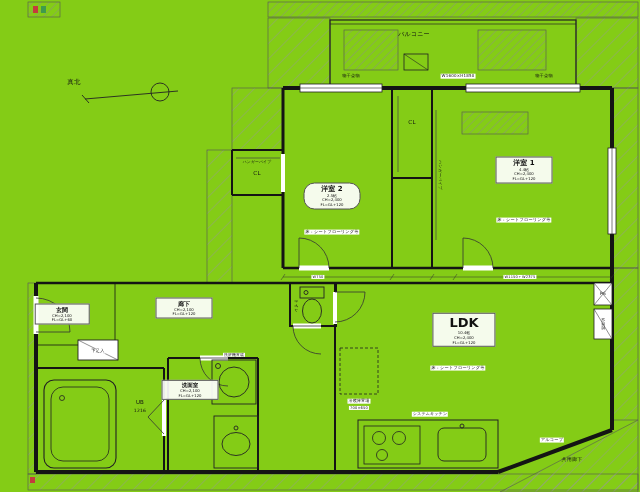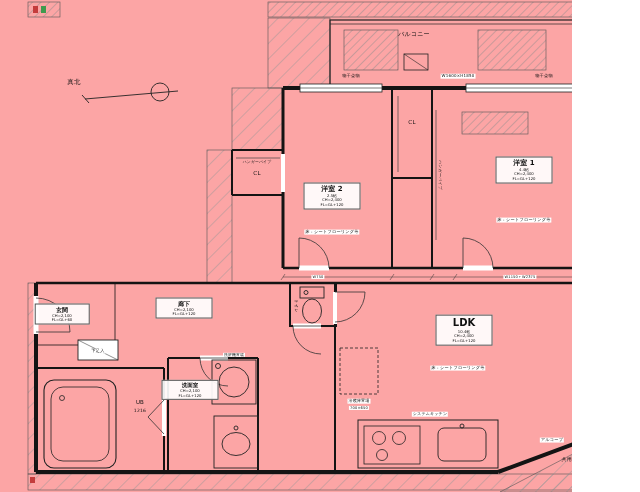--- a/index.html
+++ b/index.html
@@ -1,18 +1,18 @@
 <!DOCTYPE html>
 <html><head>
 <meta charset="utf-8">
 <style>
   * { margin:0; padding:0; box-sizing:border-box; }
   html,body { background:#ffffff; }
   .page {
-    position:relative; width:572px; height:492px; background:#fca5a5;
+    position:relative; width:640px; height:492px; background:#84cc16;
     overflow:hidden; font-family:"DejaVu Sans", sans-serif;
   }
   .page svg { position:absolute; left:0; top:0; width:640px; height:492px; }
   #labels-layer { position:absolute; left:0; top:0; width:640px; height:492px; }
   .lbl {
     position:absolute; color:#111; white-space:nowrap; line-height:1.15;
     letter-spacing:0.2px;
   }
   .lbl.bg { background:#ffffff; padding:0 1px; }
   .room-lbl {
@@ -213,36 +213,36 @@
       <div class="lbl bg" style="left: 234px; top: 355px; font-size: 3.8px; transform: translate(-50%, -50%);">洗濯機置場</div>
       <div class="lbl bg" style="left: 359px; top: 401px; font-size: 4px; transform: translate(-50%, -50%);">冷蔵庫置場</div>
       <div class="lbl bg" style="left: 359px; top: 408px; font-size: 3.6px; transform: translate(-50%, -50%);">700×650</div>
       <div class="lbl bg" style="left: 430px; top: 414px; font-size: 4px; transform: translate(-50%, -50%);">システムキッチン</div>
       <div class="lbl" style="left: 603px; top: 294px; font-size: 4.5px; transform: translate(-50%, -50%);">PS</div>
       <div class="lbl" style="left: 603px; top: 324px; font-size: 3.8px; transform: translate(-50%, -50%) rotate(90deg);">給湯器</div>
       <div class="lbl bg" style="left: 552px; top: 440px; font-size: 4.2px; transform: translate(-50%, -50%);">アルコーブ</div>
       <div class="lbl" style="left: 572px; top: 460px; font-size: 5px; transform: translate(-50%, -50%);">共用廊下</div>
       <div class="lbl bg" style="left: 318px; top: 277px; font-size: 3.6px; transform: translate(-50%, -50%);">W750</div>
       <div class="lbl bg" style="left: 520px; top: 277px; font-size: 3.6px; transform: translate(-50%, -50%);">W1150＋W2375</div>
-      <div class="room-lbl" style="left: 332px; top: 196px; transform: translate(-50%, -50%);">
+      <div class="room-lbl" style="left: 332px; top: 196px; transform: translate(-50%, -50%); border-radius: 11px;">
         <div class="rname" style="font-size: 7px;">洋室 2</div>
         <div class="rspec">2.5帖</div>
         <div class="rspec">CH=2,400</div>
         <div class="rspec">FL=GL+120</div>
       </div>
       <div class="lbl bg" style="left: 332px; top: 232px; font-size: 4.2px; transform: translate(-50%, -50%);">床：シートフローリング等</div>
       <div class="room-lbl" style="left: 524px; top: 170px; transform: translate(-50%, -50%);">
         <div class="rname" style="font-size: 7px;">洋室 1</div>
         <div class="rspec">4.4帖</div>
         <div class="rspec">CH=2,400</div>
         <div class="rspec">FL=GL+120</div>
       </div>
       <div class="lbl bg" style="left: 524px; top: 220px; font-size: 4.2px; transform: translate(-50%, -50%);">床：シートフローリング等</div>
       <div class="room-lbl" style="left: 464px; top: 330px; transform: translate(-50%, -50%);">
-        <div class="rname" style="font-size: 10px;">LDK</div>
+        <div class="rname" style="font-size: 13px;">LDK</div>
         <div class="rspec">10.4帖</div>
         <div class="rspec">CH=2,400</div>
         <div class="rspec">FL=GL+120</div>
       </div>
       <div class="lbl bg" style="left: 458px; top: 368px; font-size: 4.2px; transform: translate(-50%, -50%);">床：シートフローリング等</div>
       <div class="room-lbl" style="left: 62px; top: 314px; transform: translate(-50%, -50%);">
         <div class="rname" style="font-size: 6px;">玄関</div>
         <div class="rspec">CH=2,100</div>
         <div class="rspec">FL=GL+60</div>
       </div>

